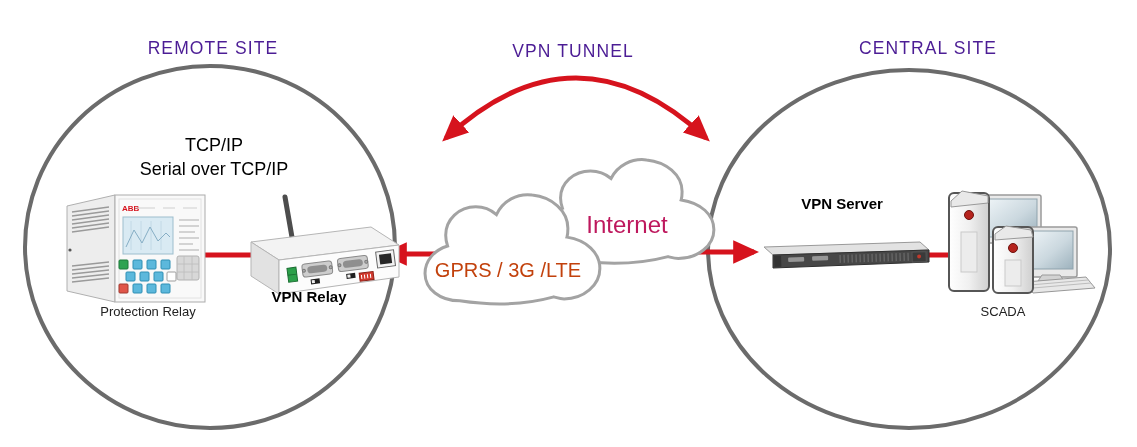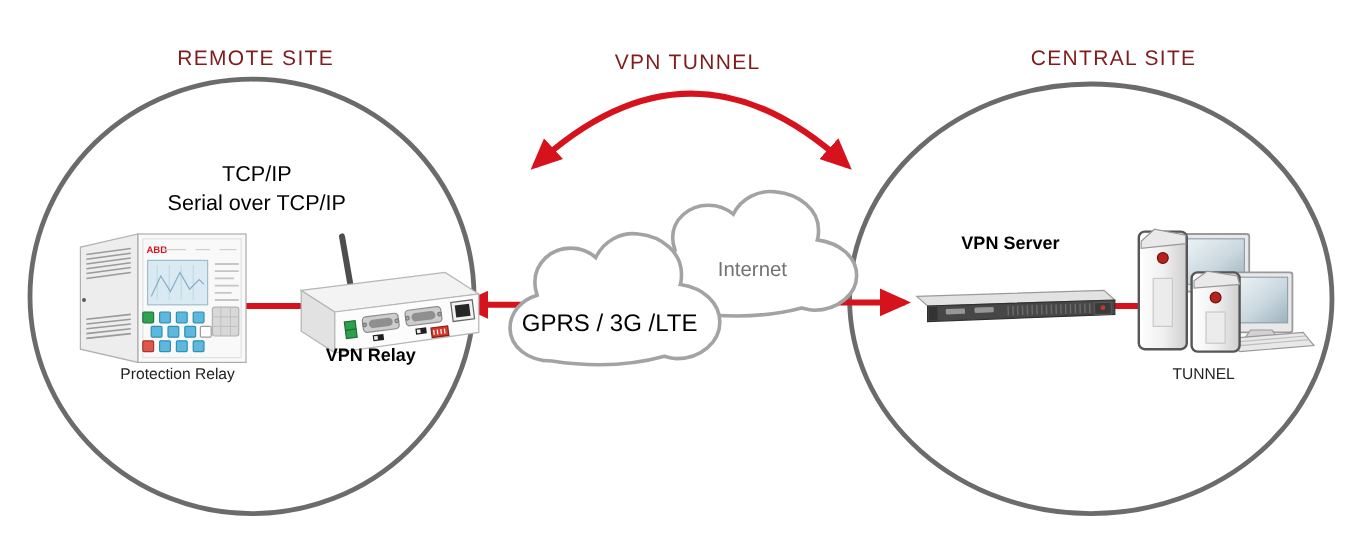--- a/index.html
+++ b/index.html
@@ -2,26 +2,26 @@
 <html><head>
 <meta charset="utf-8">
 <style>
   html,body{margin:0;padding:0;background:#ffffff;}
   .stage{
     position:relative;width:1137px;height:447px;background:#ffffff;overflow:hidden;
     font-family:"Liberation Sans",sans-serif;color:#262626;
   }
   .stage svg{position:absolute;left:0;top:0;}
   .lbl{position:absolute;transform:translate(-50%,-50%);white-space:nowrap;line-height:1.1;}
-  .site-title{font-size:17.5px;letter-spacing:1.1px;color:#7f1d1d;}
+  .site-title{font-size:17.5px;letter-spacing:1.1px;color:#4c1d95;}
   .proto{font-size:18px;color:#000000;}
   .dev-label{font-size:13px;color:#222222;}
   .bold-label{font-size:15px;font-weight:bold;color:#000000;}
-  .cloud-label-big{font-size:20px;color:#000000;}
-  .cloud-label{font-size:17px;color:#737373;}
+  .cloud-label-big{font-size:20px;color:#c2410c;}
+  .cloud-label{font-size:24px;color:#be185d;}
 </style>
 </head>
 <body>
 
 <div class="stage">
 
   <svg width="1137" height="447" viewBox="0 0 1137 447">
     <defs>
       <marker id="arrow" viewBox="0 0 10 9" refX="8" refY="4.5" markerWidth="5.2" markerHeight="4.7" orient="auto-start-reverse">
         <path d="M0,0 L10,4.5 L0,9 Z" fill="#d6131d"></path>
@@ -150,14 +150,14 @@
   <div class="lbl proto" style="left:214px;top:146px;">TCP/IP</div>
   <div class="lbl proto" style="left:214px;top:170px;">Serial over TCP/IP</div>
 
   <div class="lbl dev-label" style="left:148px;top:312px;">Protection Relay</div>
   <div class="lbl bold-label" style="left:309px;top:297px;">VPN Relay</div>
 
   <div class="lbl cloud-label-big" style="left:508px;top:270px;">GPRS / 3G /LTE</div>
   <div class="lbl cloud-label" style="left:627px;top:225px;">Internet</div>
 
   <div class="lbl bold-label" style="left:842px;top:204px;">VPN Server</div>
-  <div class="lbl dev-label" style="left:1003px;top:312px;">TUNNEL</div>
+  <div class="lbl dev-label" style="left:1003px;top:312px;">SCADA</div>
 </div>
 
 </body></html>

